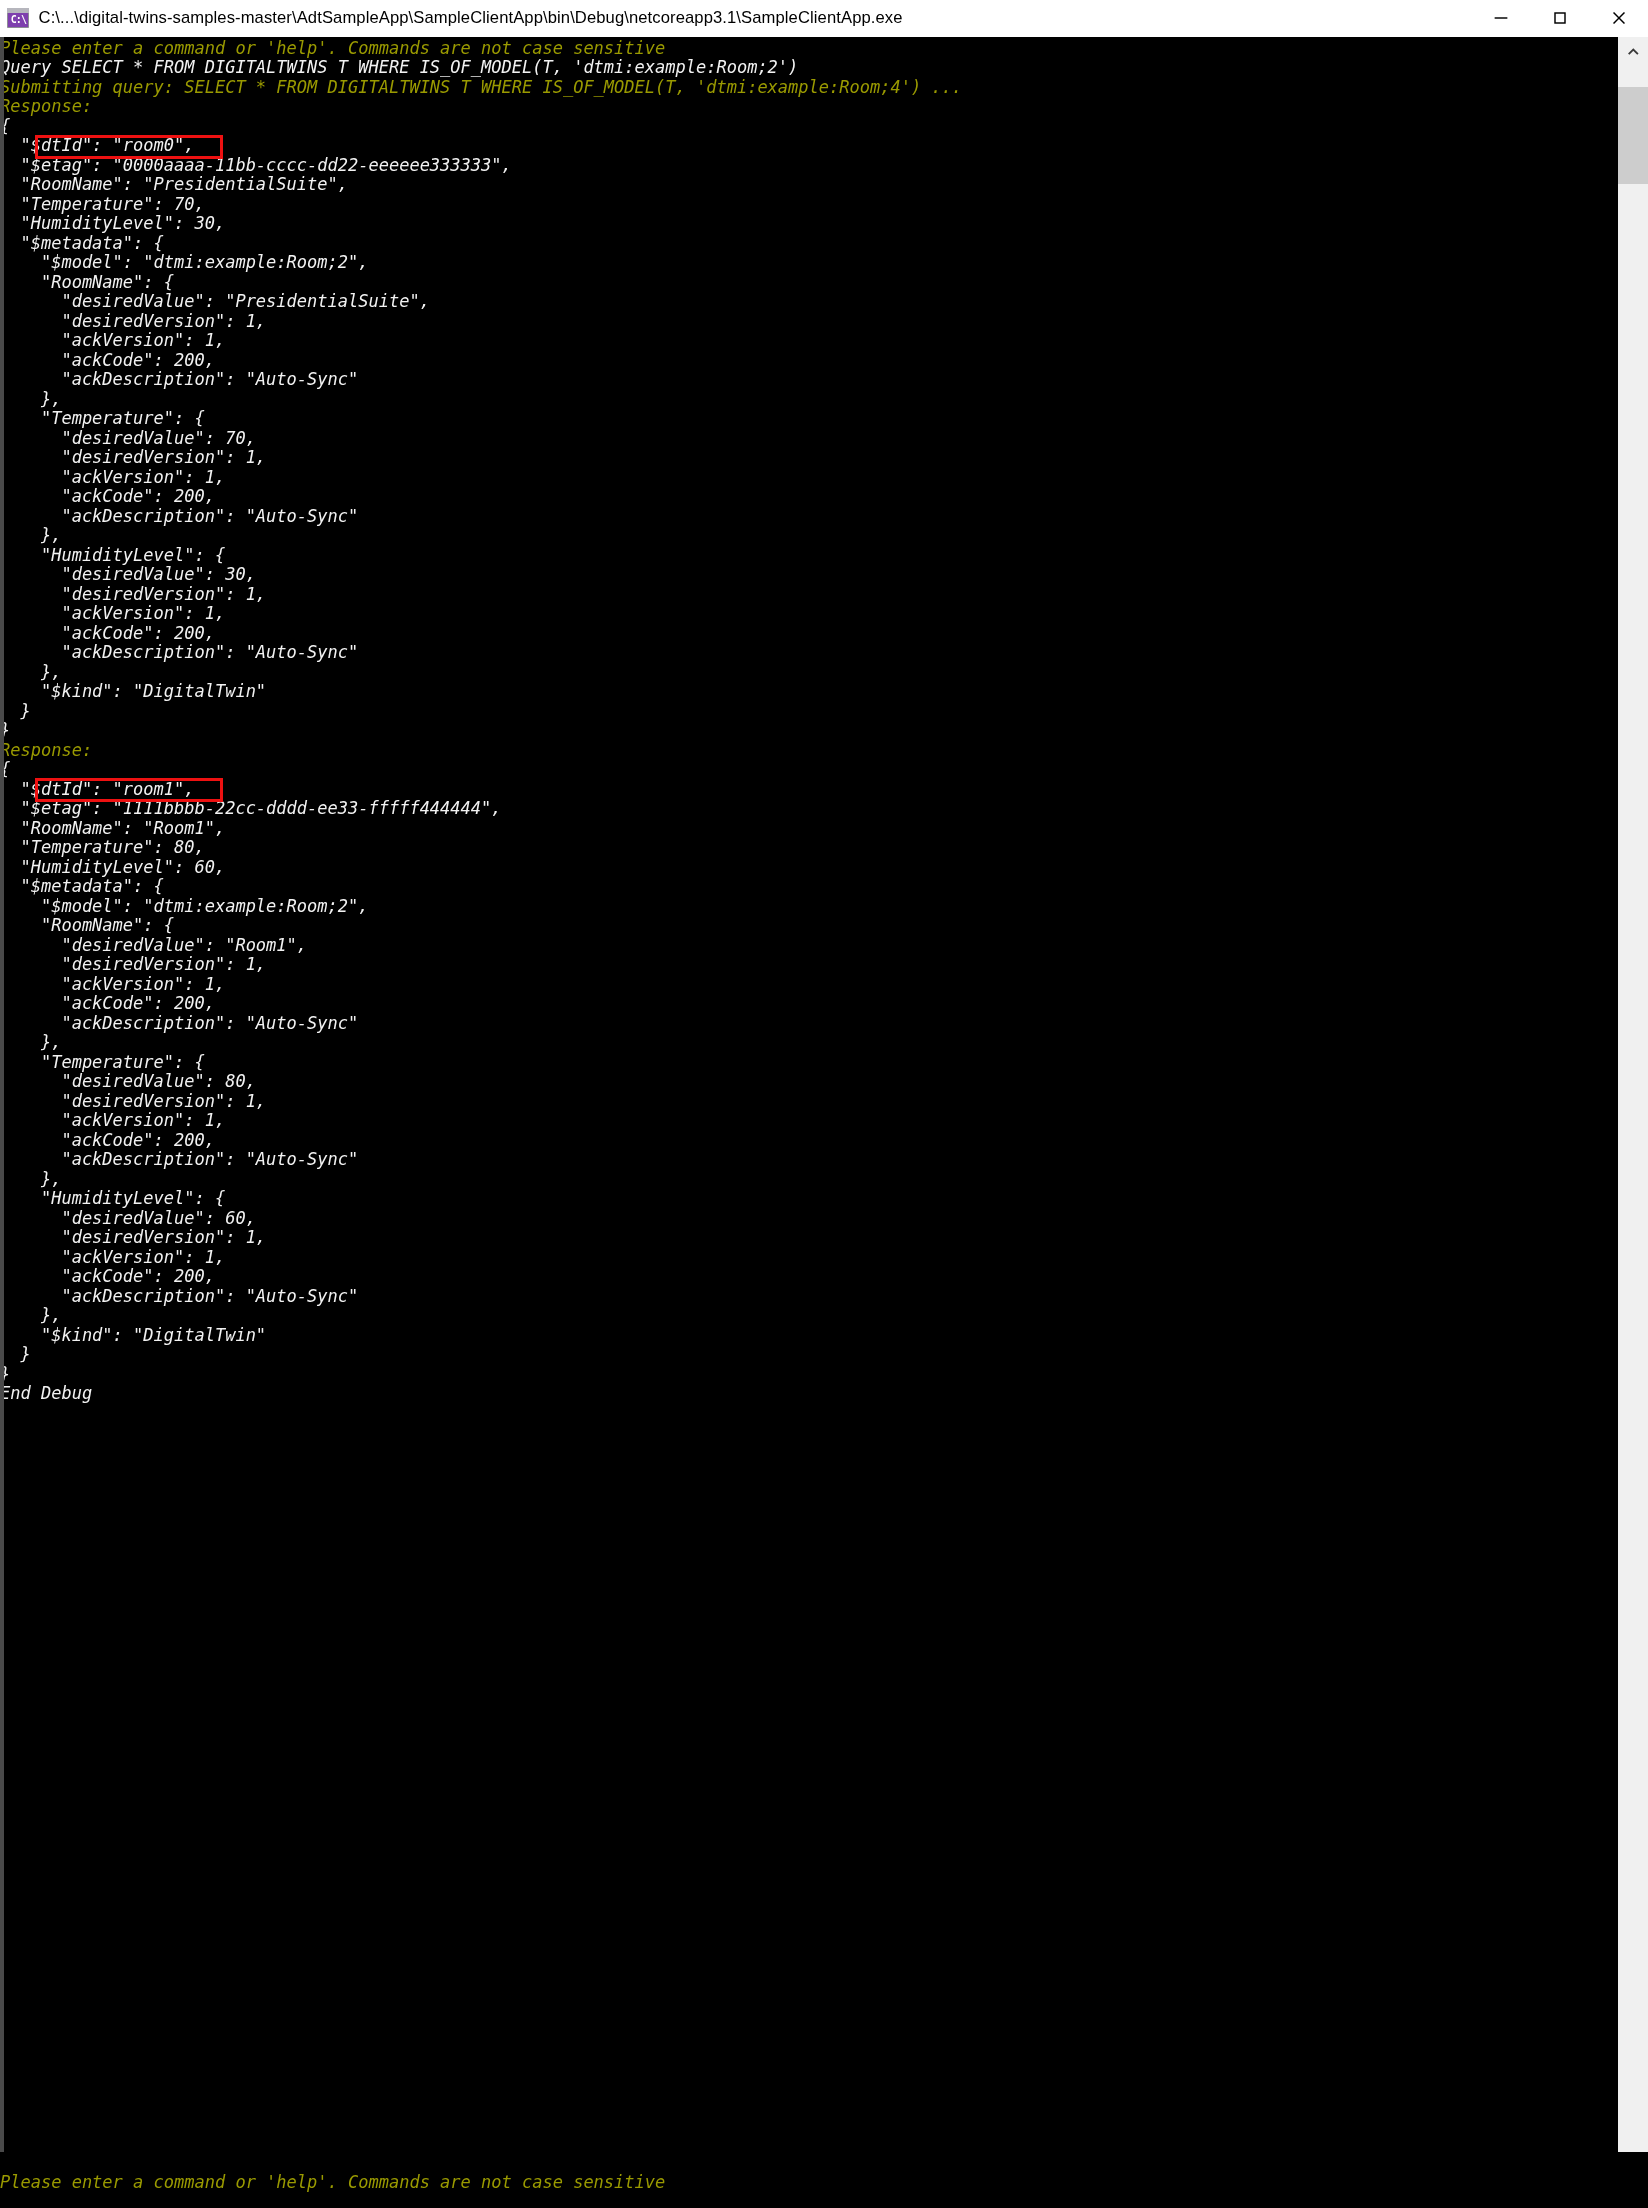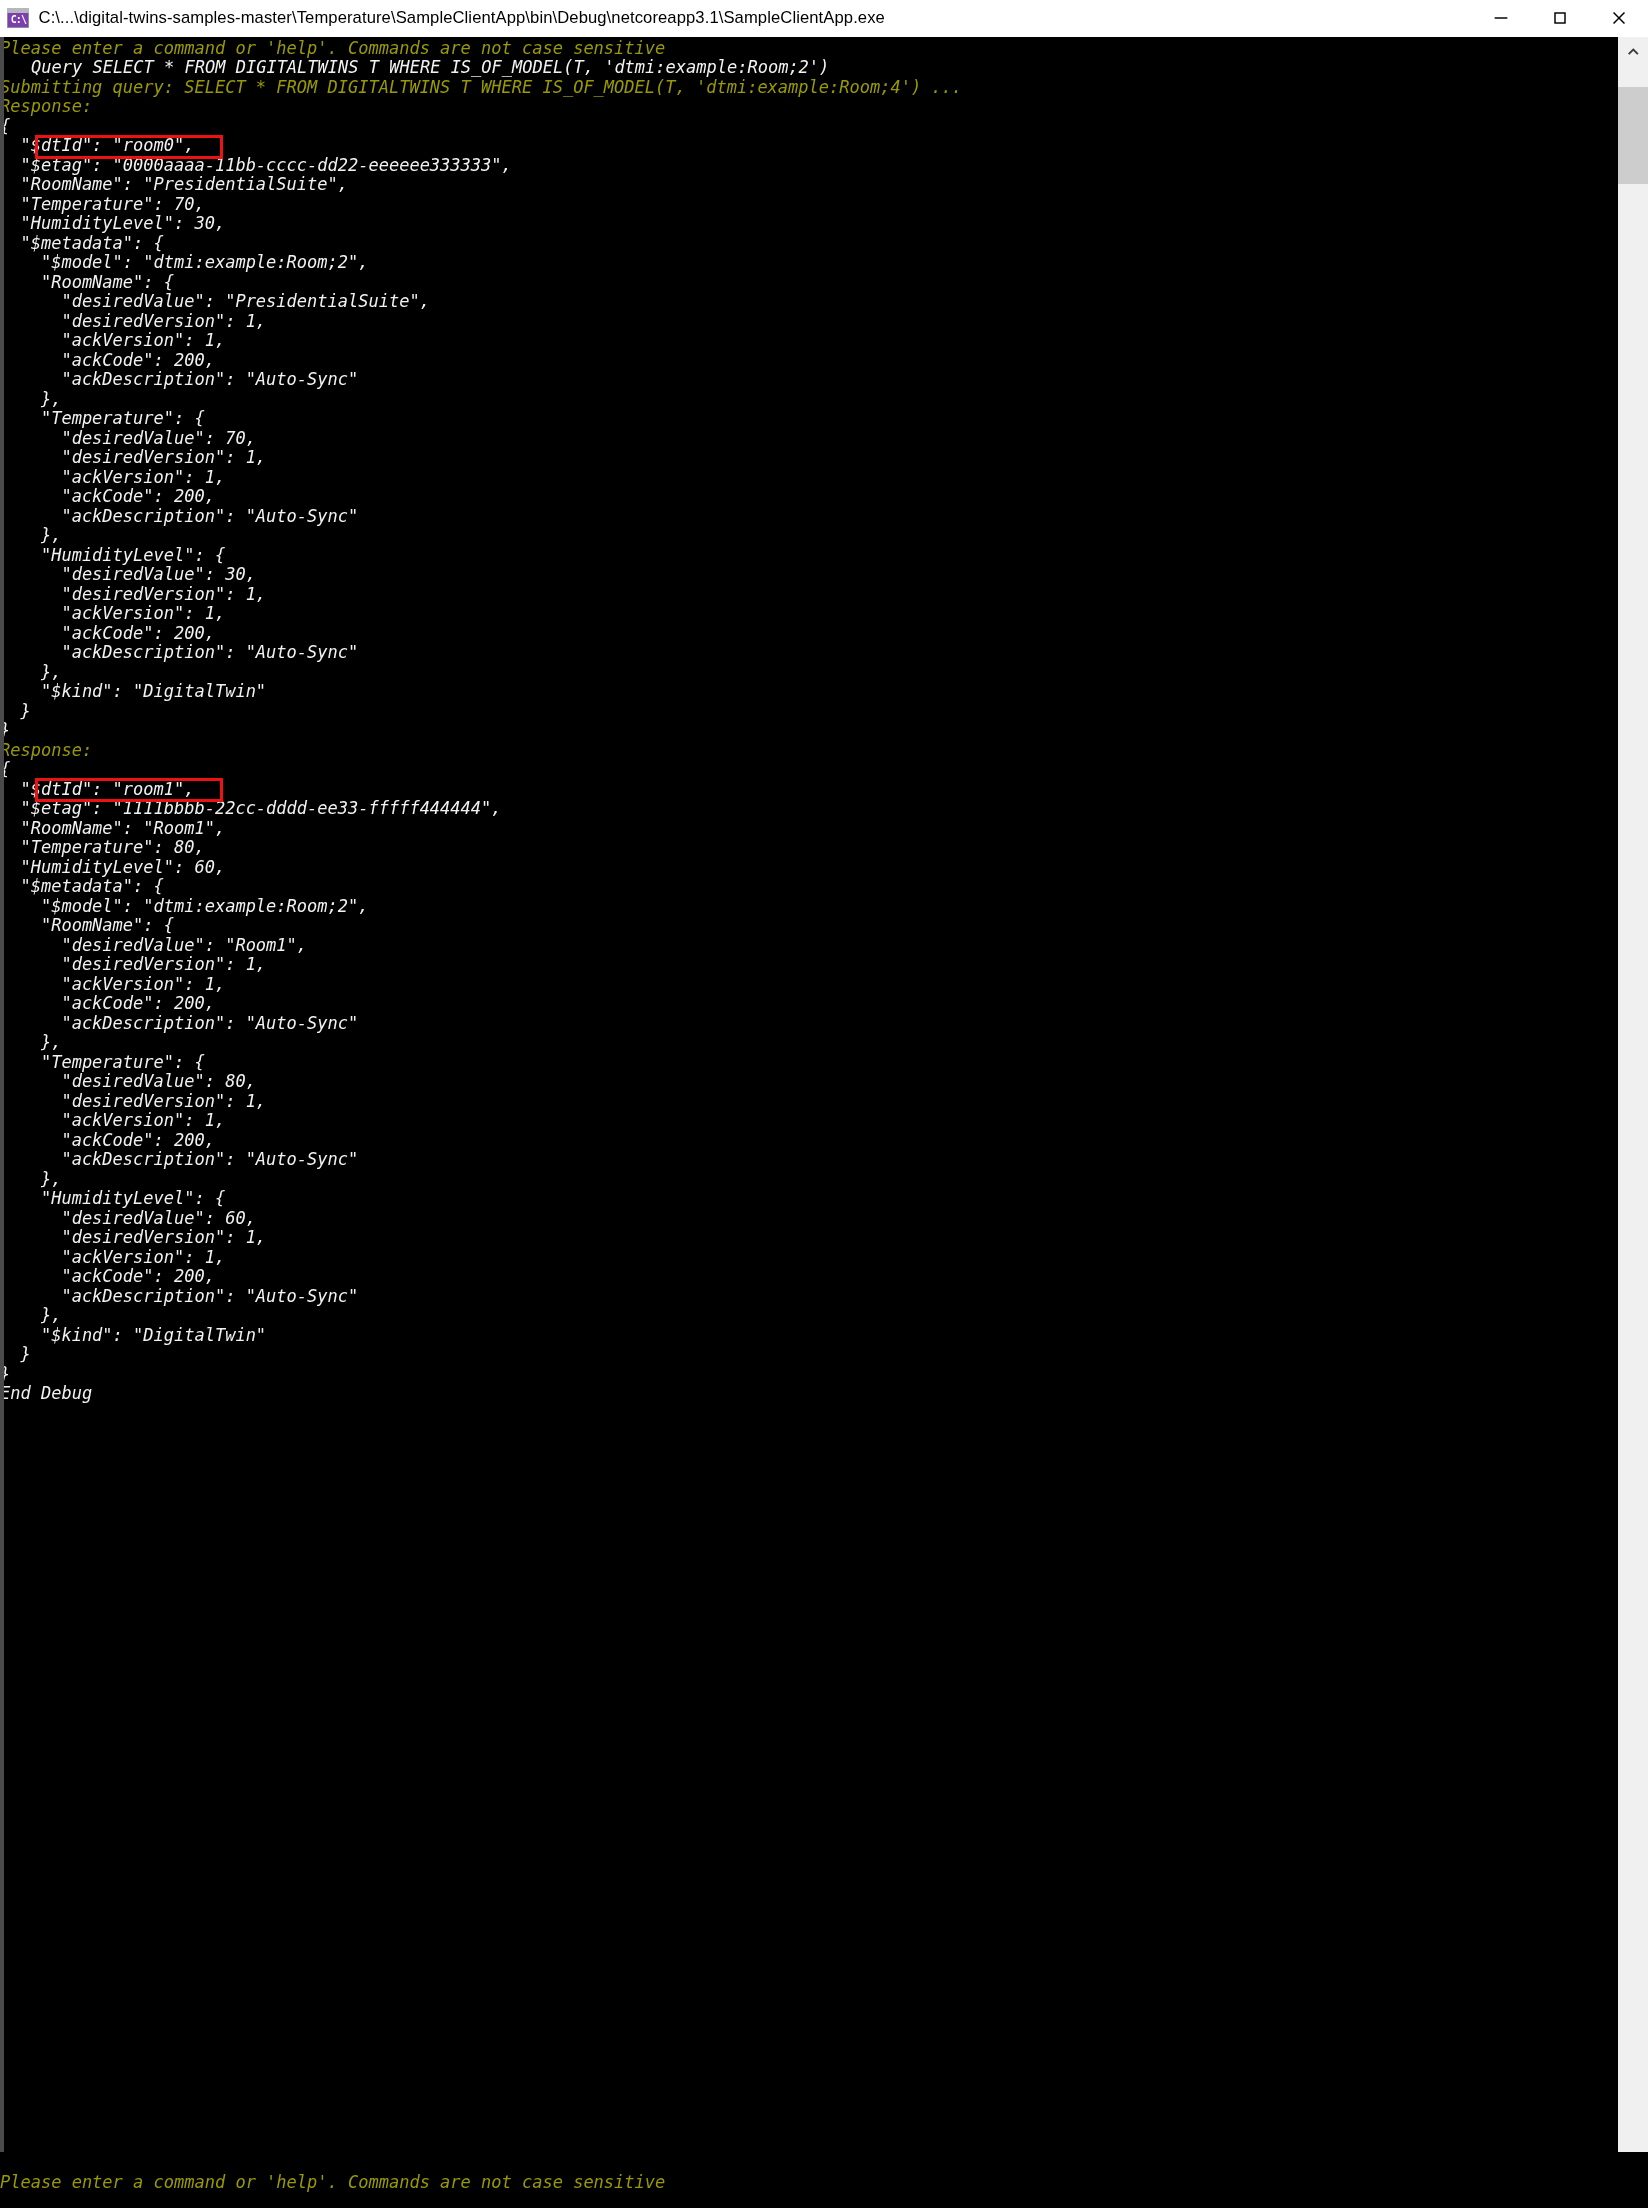--- a/index.html
+++ b/index.html
@@ -130,21 +130,21 @@
     height: 19.5px;
     line-height: 19.5px;
     font-family: "DejaVu Sans Mono", monospace;
     font-size: 17px;
     color: #cccccc;
     white-space: pre;
     letter-spacing: 0px;
     position: relative;
   }
   .line.prompt { color: #9a9a00; }
-  .line.cmd    { color: #f2f2f2; margin-left: 31px; }
+  .line.cmd    { color: #f2f2f2; }
   .line.json   { color: #f2f2f2; }
   .line.spacer { color: transparent; }
 
   
   .hl {
     position: absolute;
     border: 3.7px solid #ee1111;
     box-sizing: border-box;
     z-index: 5;
     pointer-events: none;
@@ -200,21 +200,21 @@
 <body>
 
 <div class="window">
 
   <div class="titlebar">
     <div class="app-icon">
       <div class="frame"></div>
       <div class="topbar"></div>
       <div class="glyph">C:\</div>
     </div>
-    <div class="title-text">C:\...\digital-twins-samples-master\Temperature\SampleClientApp\bin\Debug\netcoreapp3.1\SampleClientApp.exe</div>
+    <div class="title-text">C:\...\digital-twins-samples-master\AdtSampleApp\SampleClientApp\bin\Debug\netcoreapp3.1\SampleClientApp.exe</div>
 
     <div class="win-controls">
       <div class="win-btn">
         <span>
           <svg width="20" height="20" viewBox="0 0 22 22">
               <line x1="4" y1="11" x2="18" y2="11" stroke="#000" stroke-width="1.6"></line>
             </svg>
         </span>
       </div>
       <div class="win-btn">

